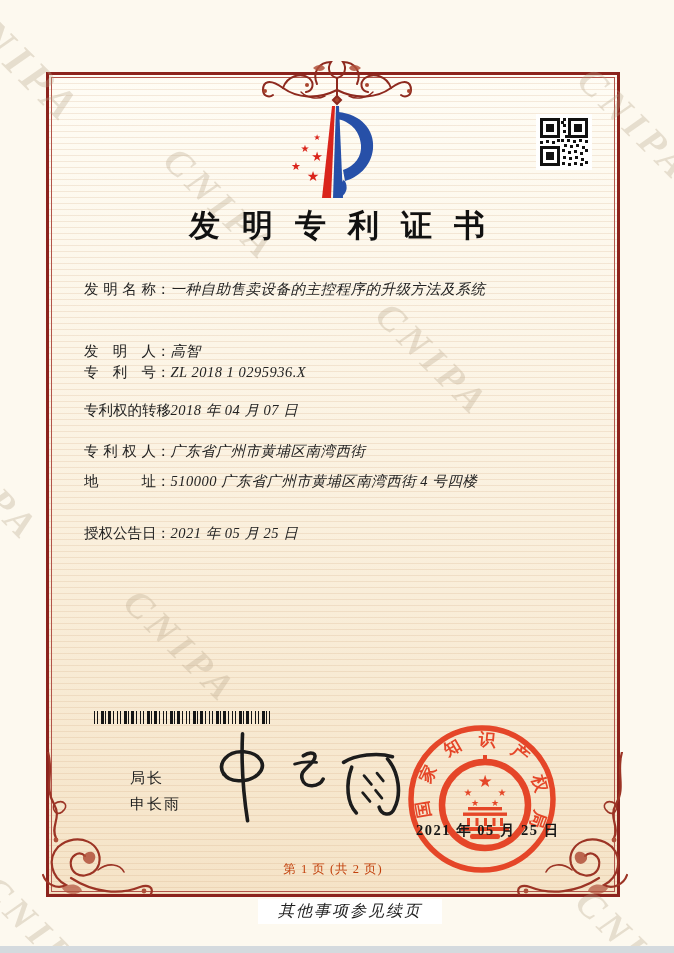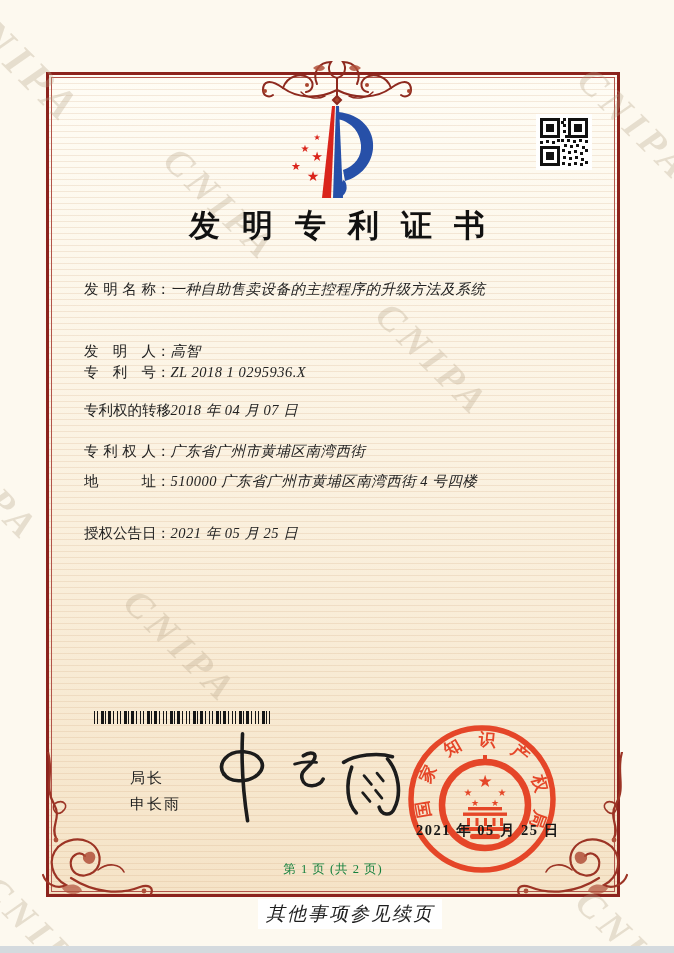--- a/index.html
+++ b/index.html
@@ -79,24 +79,24 @@
   .officer{position:absolute;left:94px;top:765px;z-index:2;font-size:15px;letter-spacing:2px;color:#1d1d1d;margin-left:36px;}
   .officer div{height:26px;line-height:26px;}
   .signature{position:absolute;left:192px;top:726px;z-index:3;transform:rotate(-2deg);}
   
   .seal{position:absolute;left:404px;top:721px;z-index:3;}
   .seal-date{
     position:absolute;left:416px;top:821px;width:200px;z-index:4;
     font-size:14.5px;letter-spacing:1.5px;color:#171717;font-weight:bold;white-space:nowrap;
   }
   
-  .page-info{position:absolute;left:0;top:861px;width:666px;text-align:center;font-size:12.5px;letter-spacing:1px;color:#15803d;z-index:2;}
+  .page-info{position:absolute;left:0;top:861px;width:666px;text-align:center;font-size:12.5px;letter-spacing:1px;color:#c2410c;z-index:2;}
   .note-strip{
-    position:absolute;left:258px;top:899px;padding:2px 8px;background:#ffffff;z-index:4;
-    font-size:19px;font-style:italic;letter-spacing:2px;color:#1f1f1f;white-space:nowrap;
+    position:absolute;left:258px;top:899px;padding:2px 20px;background:#ffffff;z-index:4;
+    font-size:16px;font-style:italic;letter-spacing:2px;color:#1f1f1f;white-space:nowrap;
   }
   .bottom-strip{position:absolute;left:0;top:946px;width:674px;height:7px;background:#d4dade;z-index:5;}
   
   .orn{position:absolute;z-index:2;pointer-events:none;}
   .orn-top{left:257px;top:50px;}
   .orn-bl{left:28px;top:752px;}
   .orn-br{left:516px;top:752px;transform:scaleX(-1);}
 </style>
 </head>
 <body>

